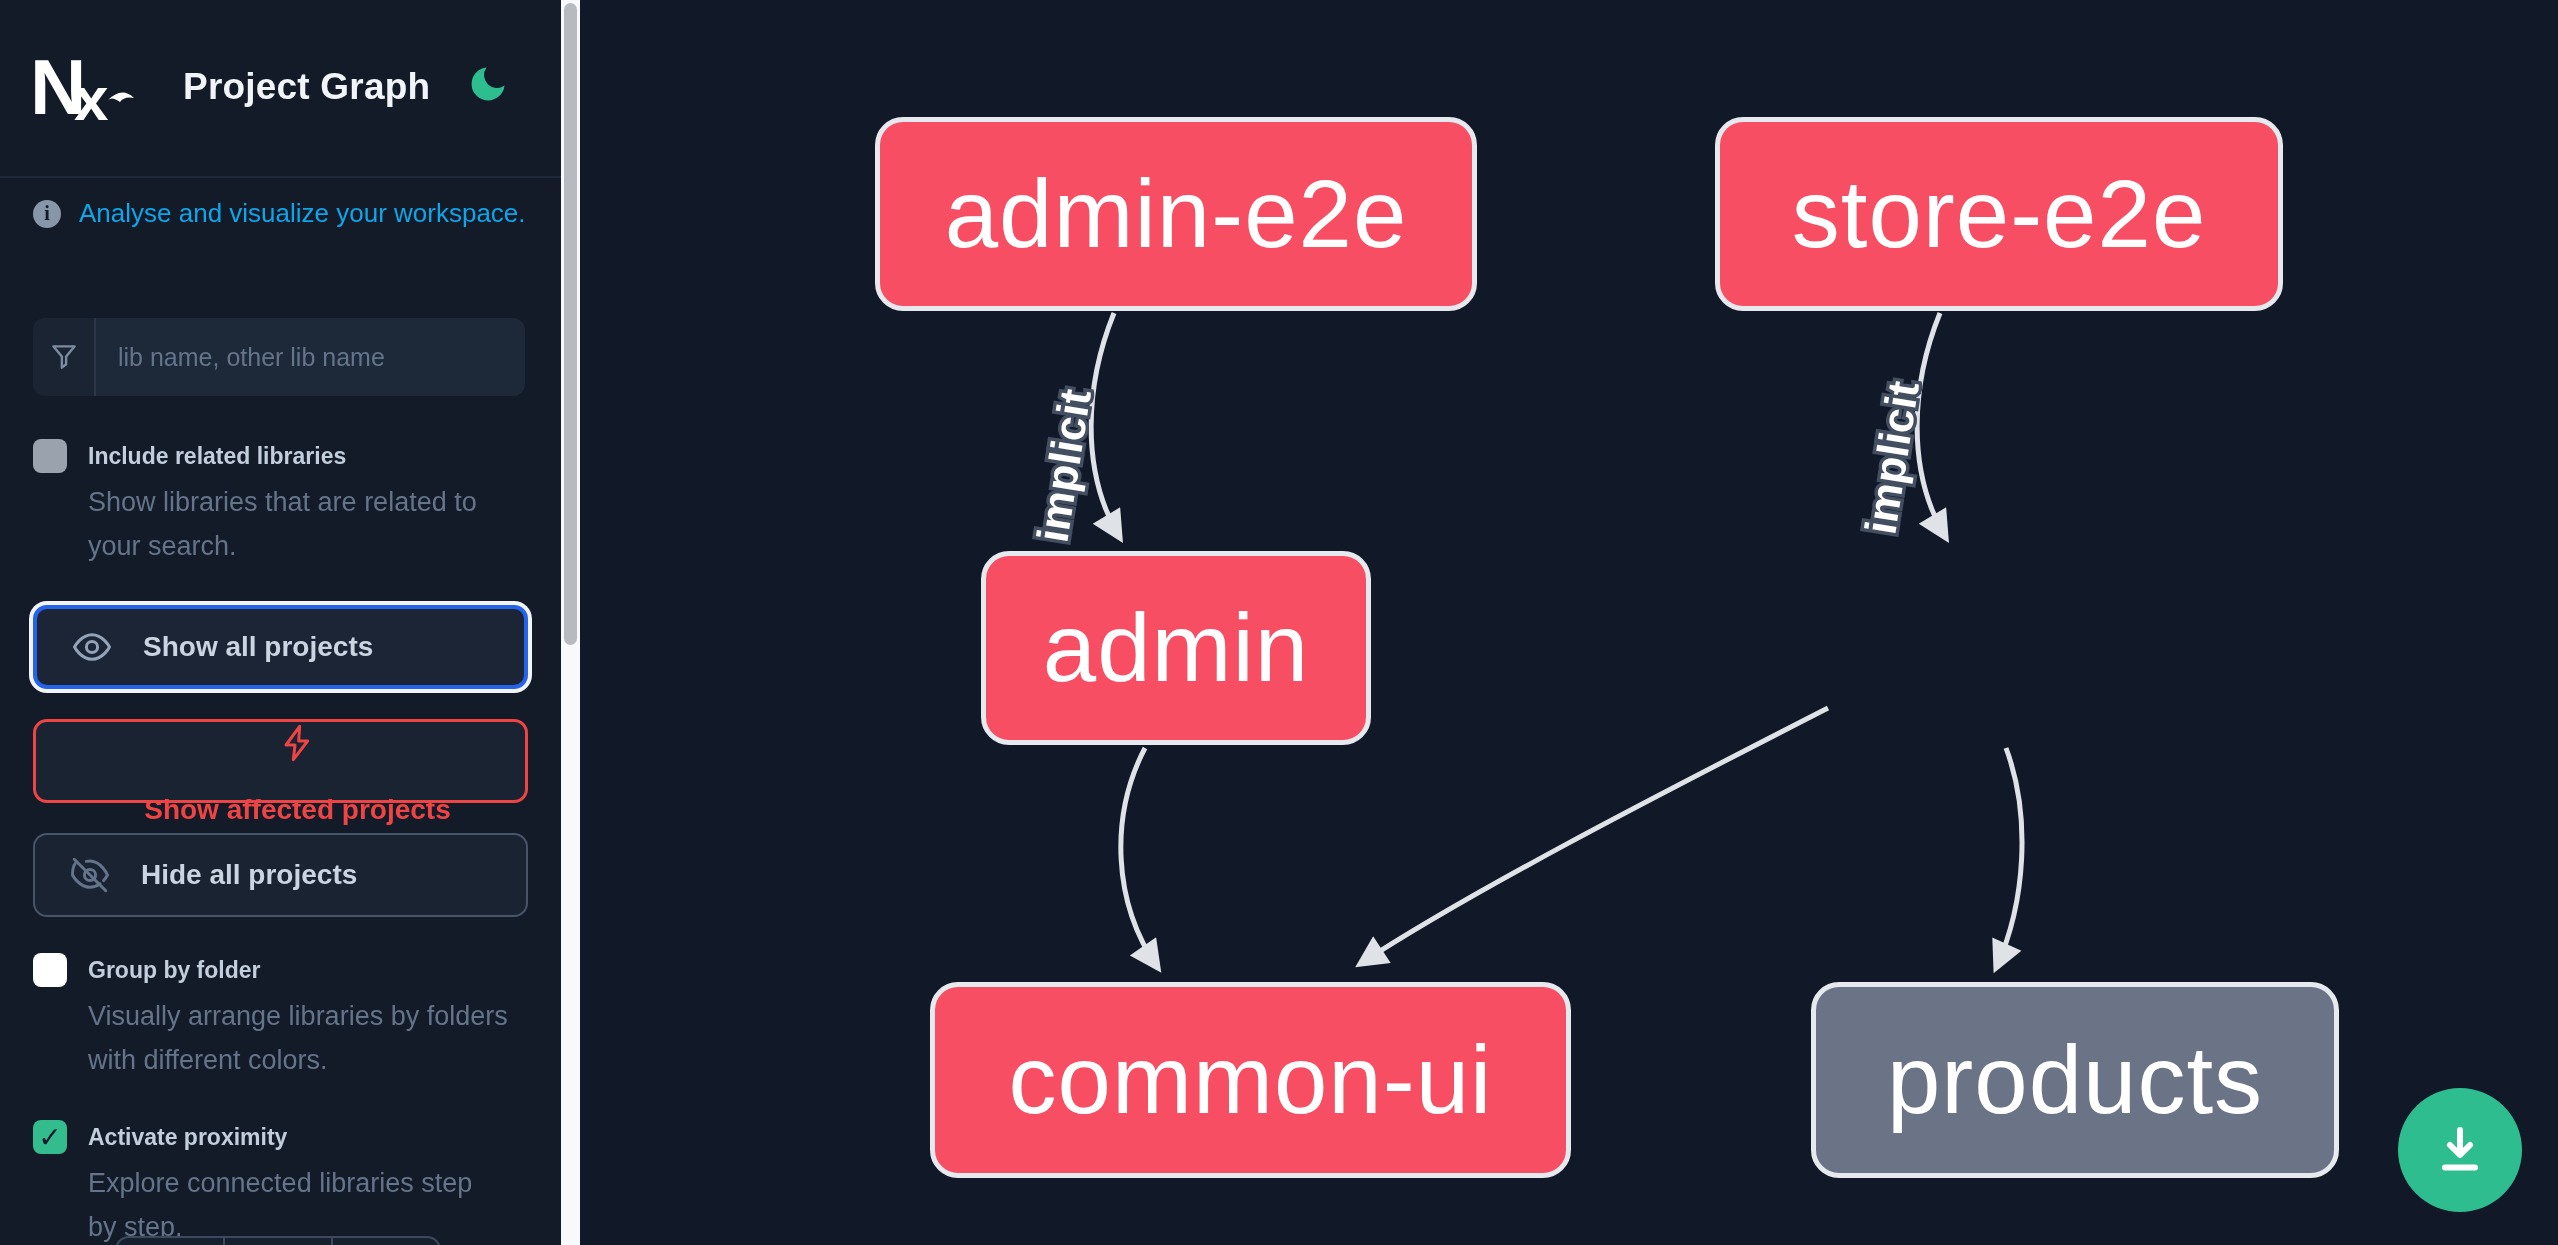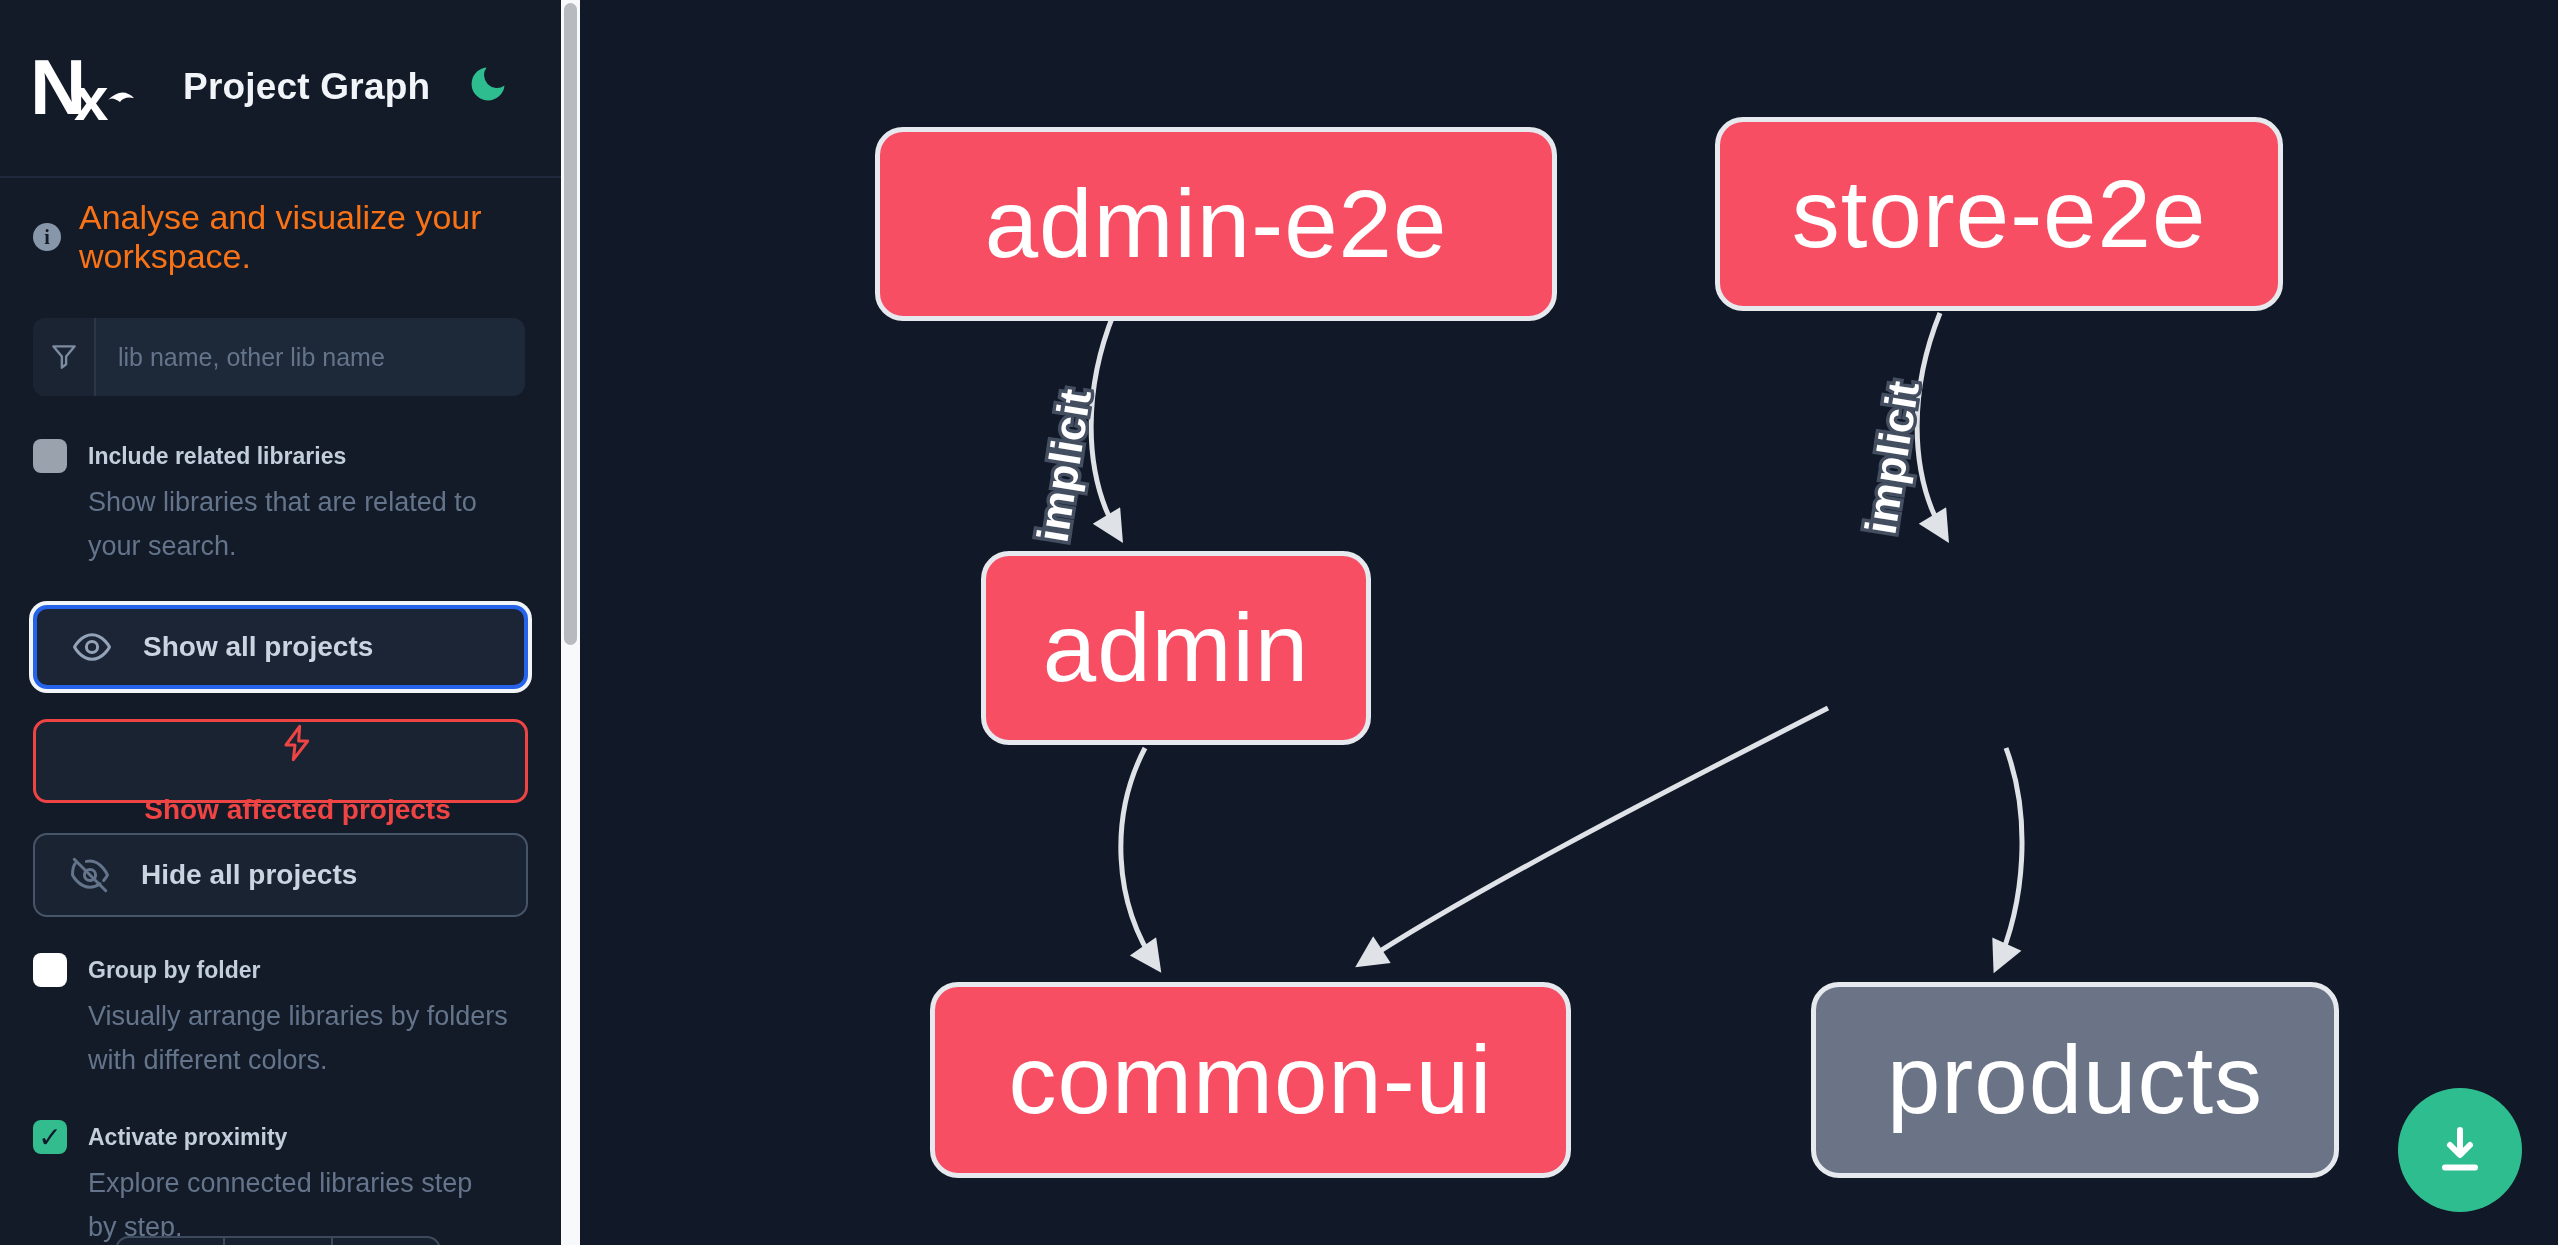--- a/index.html
+++ b/index.html
@@ -14,21 +14,21 @@
   .nx-logo { position:absolute; left:30px; top:52px; width:120px; height:72px; }
   .sb-title { position:absolute; left:183px; top:66px; font-size:37px; font-weight:700;
               color:#f1f5f9; letter-spacing:0.2px; }
   .moon-btn { position:absolute; left:466px; top:62px; width:44px; height:44px;
               background:none; border:none; cursor:pointer; }
 
   .info-row { position:absolute; left:33px; top:198px; display:flex; align-items:center; gap:18px; }
   .info-icon { width:28px; height:28px; border-radius:50%; background:#8796a8; color:#131a28;
                font-weight:800; font-size:20px; display:flex; align-items:center; justify-content:center;
                font-family:"Liberation Serif","DejaVu Serif",serif; flex:none; }
-  .info-text { font-size:34px; color:#f97316; }
+  .info-text { font-size:26px; color:#0ea5e9; }
 
   .search-box { position:absolute; left:33px; top:318px; width:492px; height:78px;
                 background:#1d2838; border-radius:12px; display:flex; align-items:stretch; overflow:hidden; }
   .search-iconbox { width:63px; display:flex; align-items:center; justify-content:center;
                     background:#1a2433; border-right:2px solid #2b3648; flex:none; }
   .search-input { flex:1; background:transparent; border:none; outline:none; color:#cbd5e1;
                   font-size:25px; padding:0 22px; font-family:inherit; }
   .search-input::placeholder { color:#64748b; opacity:1; }
 
   .chk-row { position:absolute; left:33px; }
@@ -184,21 +184,21 @@
       <path d="M1114 313 C 1086 382, 1079 470, 1120 538" marker-end="url(#arrow)"></path>
       <path d="M1940 313 C 1912 382, 1905 470, 1946 538" marker-end="url(#arrow)"></path>
       <path d="M1145 748 C 1110 815, 1112 902, 1158 968" marker-end="url(#arrow)"></path>
       <path d="M1828 708 C 1648 800, 1468 893, 1360 964" marker-end="url(#arrow)"></path>
       <path d="M2006 748 C 2031 815, 2026 902, 1996 968" marker-end="url(#arrow)"></path>
     </g>
     <text class="edge-label" transform="translate(1079 468) rotate(-81)" text-anchor="middle">implicit</text>
     <text class="edge-label" transform="translate(1907 460) rotate(-81)" text-anchor="middle">implicit</text>
   </svg>
 
-  <div class="node pink" style="left:875px;  top:117px; width:682px; height:194px;margin-top:10px;">admin-e2e</div>
+  <div class="node pink" style="left:875px;  top:117px; width:602px; height:194px;">admin-e2e</div>
   <div class="node pink" style="left:1715px; top:117px; width:568px; height:194px;">store-e2e</div>
   <div class="node pink" style="left:981px;  top:551px; width:390px; height:194px;">admin</div>
   <div class="node gray" style="left:1811px; top:982px; width:528px; height:196px;">products</div>
   <div class="node pink" style="left:930px;  top:982px; width:641px; height:196px;">common-ui</div>
 
   <button class="dl-btn">
     <svg width="60" height="60" viewBox="0 0 24 24" fill="none" stroke="#ffffff" stroke-width="2.4" stroke-linecap="round" stroke-linejoin="round">
       <path d="M12 4v9"></path>
       <path d="m8 10 4 4 4-4"></path>
       <path d="M6 19h12"></path>

